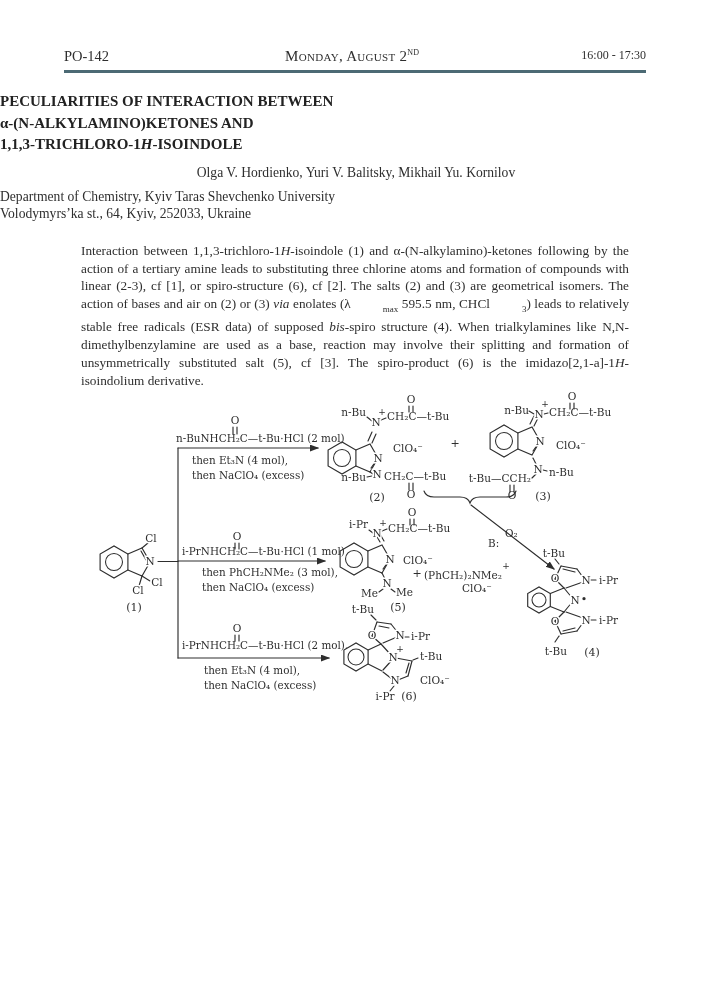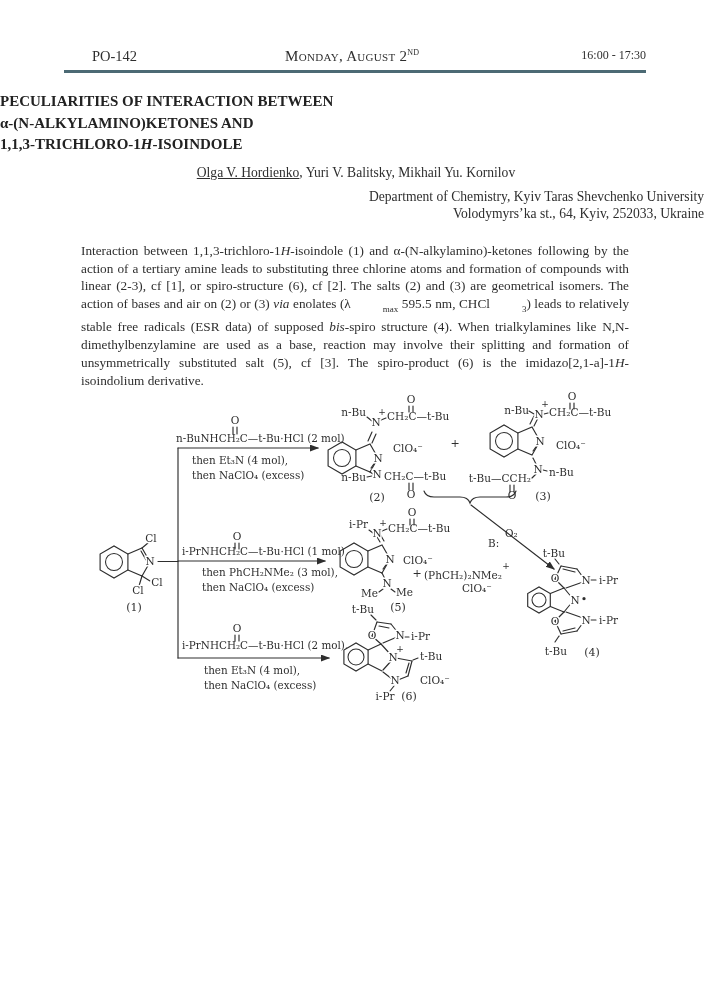--- a/index.html
+++ b/index.html
@@ -3,30 +3,30 @@
 <meta charset="utf-8">
 <style>
   html,body{margin:0;padding:0;background:#e8e8e8;}
   .page{
     position:relative;width:704px;height:996px;background:#ffffff;
     font-family:"Liberation Serif", serif;color:#2e2e2e;overflow:hidden;
     box-shadow:0 0 2px rgba(0,0,0,.25);
   }
   .abs{position:absolute;}
   
-  .hdr-left{left:64px;top:48px;font-size:14.5px;margin-left:28px;}
+  .hdr-left{left:64px;top:48px;font-size:14.5px;}
   .hdr-center{left:0;right:0;top:48px;text-align:center;font-variant:small-caps;font-size:15px;letter-spacing:.3px;}
   .hdr-center sup{font-size:8px;vertical-align:6px;letter-spacing:0;}
   .hdr-right{right:58px;top:48px;font-size:12px;}
   .hdr-rule{left:64px;top:70px;width:582px;height:3px;background:#4c6a74;}
   
   .title{left:0;right:0;top:91px;text-align:left;font-weight:bold;font-size:15px;line-height:21.5px;color:#222;}
   .authors{left:0;right:0;top:165px;text-align:center;font-size:13.6px;}
-  .authors .u{text-decoration:underline;margin-left:8px;}
-  .affil{left:0;right:0;top:189px;text-align:right;font-size:13.6px;line-height:16.5px;margin-left:15px;}
+  .authors .u{margin-left:8px;}
+  .affil{left:0;right:0;top:189px;text-align:left;font-size:13.6px;line-height:16.5px;}
   
   .abstract{left:81px;top:242px;width:548px;font-size:13.25px;line-height:17.7px;text-align:justify;}
   .abstract i{font-style:italic;}
   .abstract sub{font-size:9px;padding-left:32px;}
   
   .scheme{left:0;top:0;width:704px;height:996px;}
   .bond{stroke:#2e2e2e;stroke-width:1.15;fill:none;stroke-linecap:round;}
   .ringc{stroke:#2e2e2e;stroke-width:1.05;fill:none;}
   text{fill:#2e2e2e;}
   .atom{font:10.5px "DejaVu Serif", serif;text-anchor:middle;paint-order:stroke;stroke:#ffffff;stroke-width:3px;stroke-linejoin:round;}

